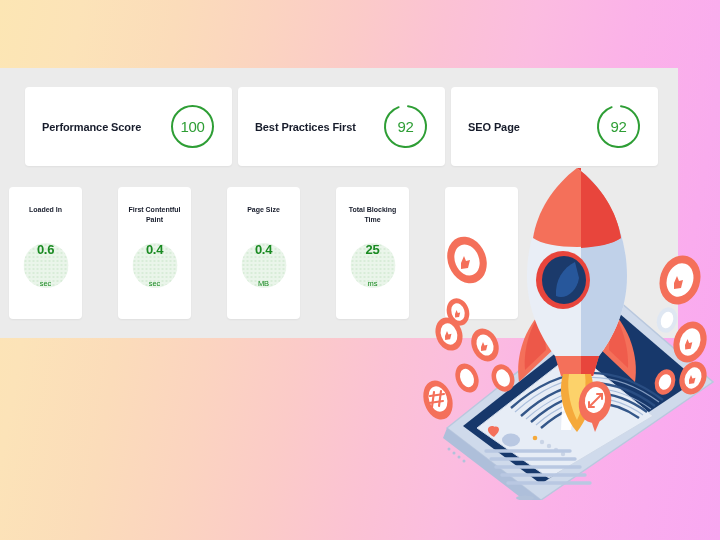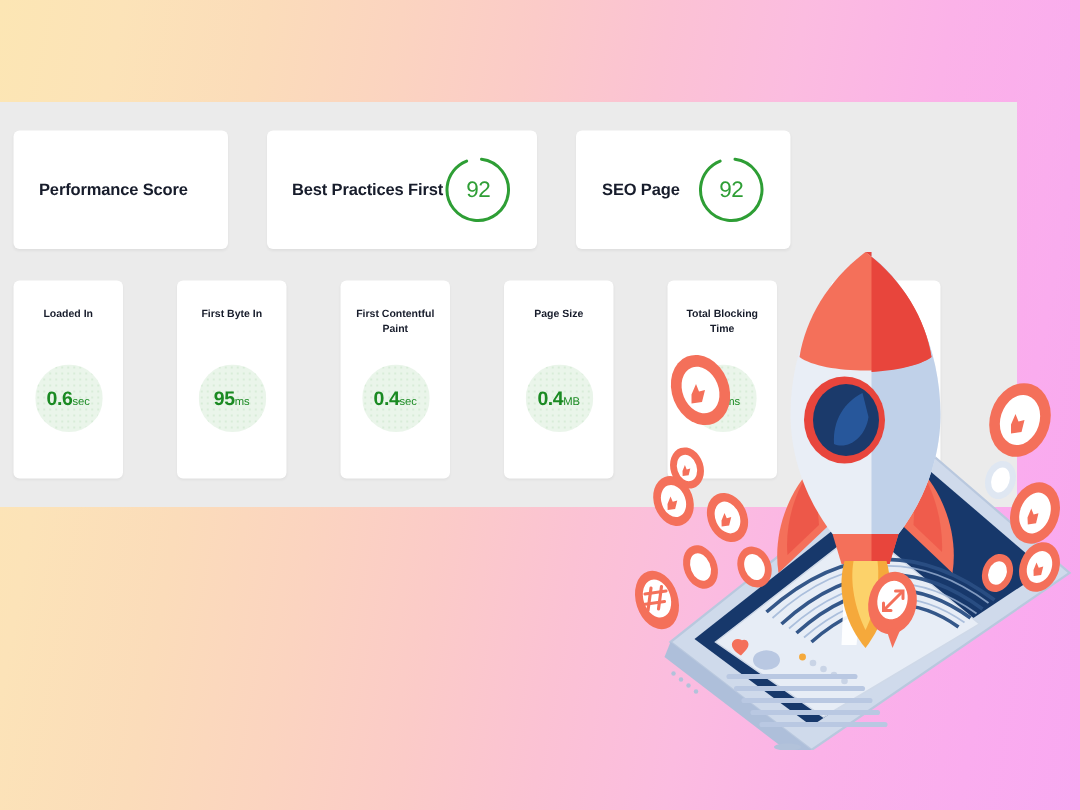--- a/index.html
+++ b/index.html
@@ -35,26 +35,26 @@
     left: 0px;
     top: 68px;
     width: 678px;
     height: 270px;
     background: #ebebeb;
   }
 
   
   .score-row {
     position: absolute;
-    left: 9px;
+    left: 25px;
     top: 19px;
-    width: 518px;
+    width: 633px;
     height: 79px;
     display: flex;
-    gap: 26px;
+    gap: 6px;
   }
 
   .score-card {
     flex: 1 1 0;
     background: #ffffff;
     border-radius: 4px;
     display: flex;
     align-items: center;
     justify-content: space-between;
     padding: 0 16px 0 17px;
@@ -124,23 +124,23 @@
     top: 56px;
     left: 50%;
     transform: translateX(-50%);
     width: 45px;
     height: 45px;
     border-radius: 50%;
     background-color: #eaf5ea;
     background-image: radial-gradient(#d8ecd8 0.8px, transparent 0.9px);
     background-size: 4px 4px;
     display: flex;
-    flex-direction: row;
+    flex-direction: column;
     align-items: center;
-    justify-content: center;
+    justify-content: space-between;
   }
   .metric-value {
     font-size: 13px;
     font-weight: bold;
     color: #1a8a22;
     line-height: 1;
     letter-spacing: -0.3px;
   }
   .metric-unit {
     font-size: 7.5px;
@@ -163,20 +163,26 @@
 <body>
 
 <div id="stage">
 
   <div id="panel">
 
     <div class="score-row">
 
       <div class="score-card">
         <span class="score-label">Performance Score</span>
+        <span class="ring-wrap">
+          <svg width="47" height="47" viewBox="0 0 47 47" aria-hidden="true">
+            <circle cx="23.5" cy="23.5" r="20.5" fill="none" stroke="#2e9e35" stroke-width="2" stroke-dasharray="128.8 128.8" stroke-dashoffset="0" stroke-linecap="round" transform="rotate(-90 23.5 23.5)"></circle>
+          </svg>
+          <span class="ring-value">100</span>
+        </span>
       </div>
 
       <div class="score-card">
         <span class="score-label">Best Practices First</span>
         <span class="ring-wrap">
           <svg width="47" height="47" viewBox="0 0 47 47" aria-hidden="true">
             <circle cx="23.5" cy="23.5" r="20.5" fill="none" stroke="#2e9e35" stroke-width="2" stroke-dasharray="118.5 128.8" stroke-dashoffset="0" stroke-linecap="round" transform="rotate(-83 23.5 23.5)"></circle>
           </svg>
           <span class="ring-value">92</span>
         </span>
@@ -197,27 +203,20 @@
     <div class="metric-row">
 
       <div class="metric-card">
         <div class="metric-label">Loaded In</div>
         <div class="metric-bubble">
           <div class="metric-value">0.6</div>
           <div class="metric-unit">sec</div>
         </div>
       </div>
 
-      <div class="metric-card">
-        <div class="metric-label">First Byte In</div>
-        <div class="metric-bubble">
-          <div class="metric-value">95</div>
-          <div class="metric-unit">ms</div>
-        </div>
-      </div>
 
       <div class="metric-card">
         <div class="metric-label">First Contentful Paint</div>
         <div class="metric-bubble">
           <div class="metric-value">0.4</div>
           <div class="metric-unit">sec</div>
         </div>
       </div>
 
       <div class="metric-card">

